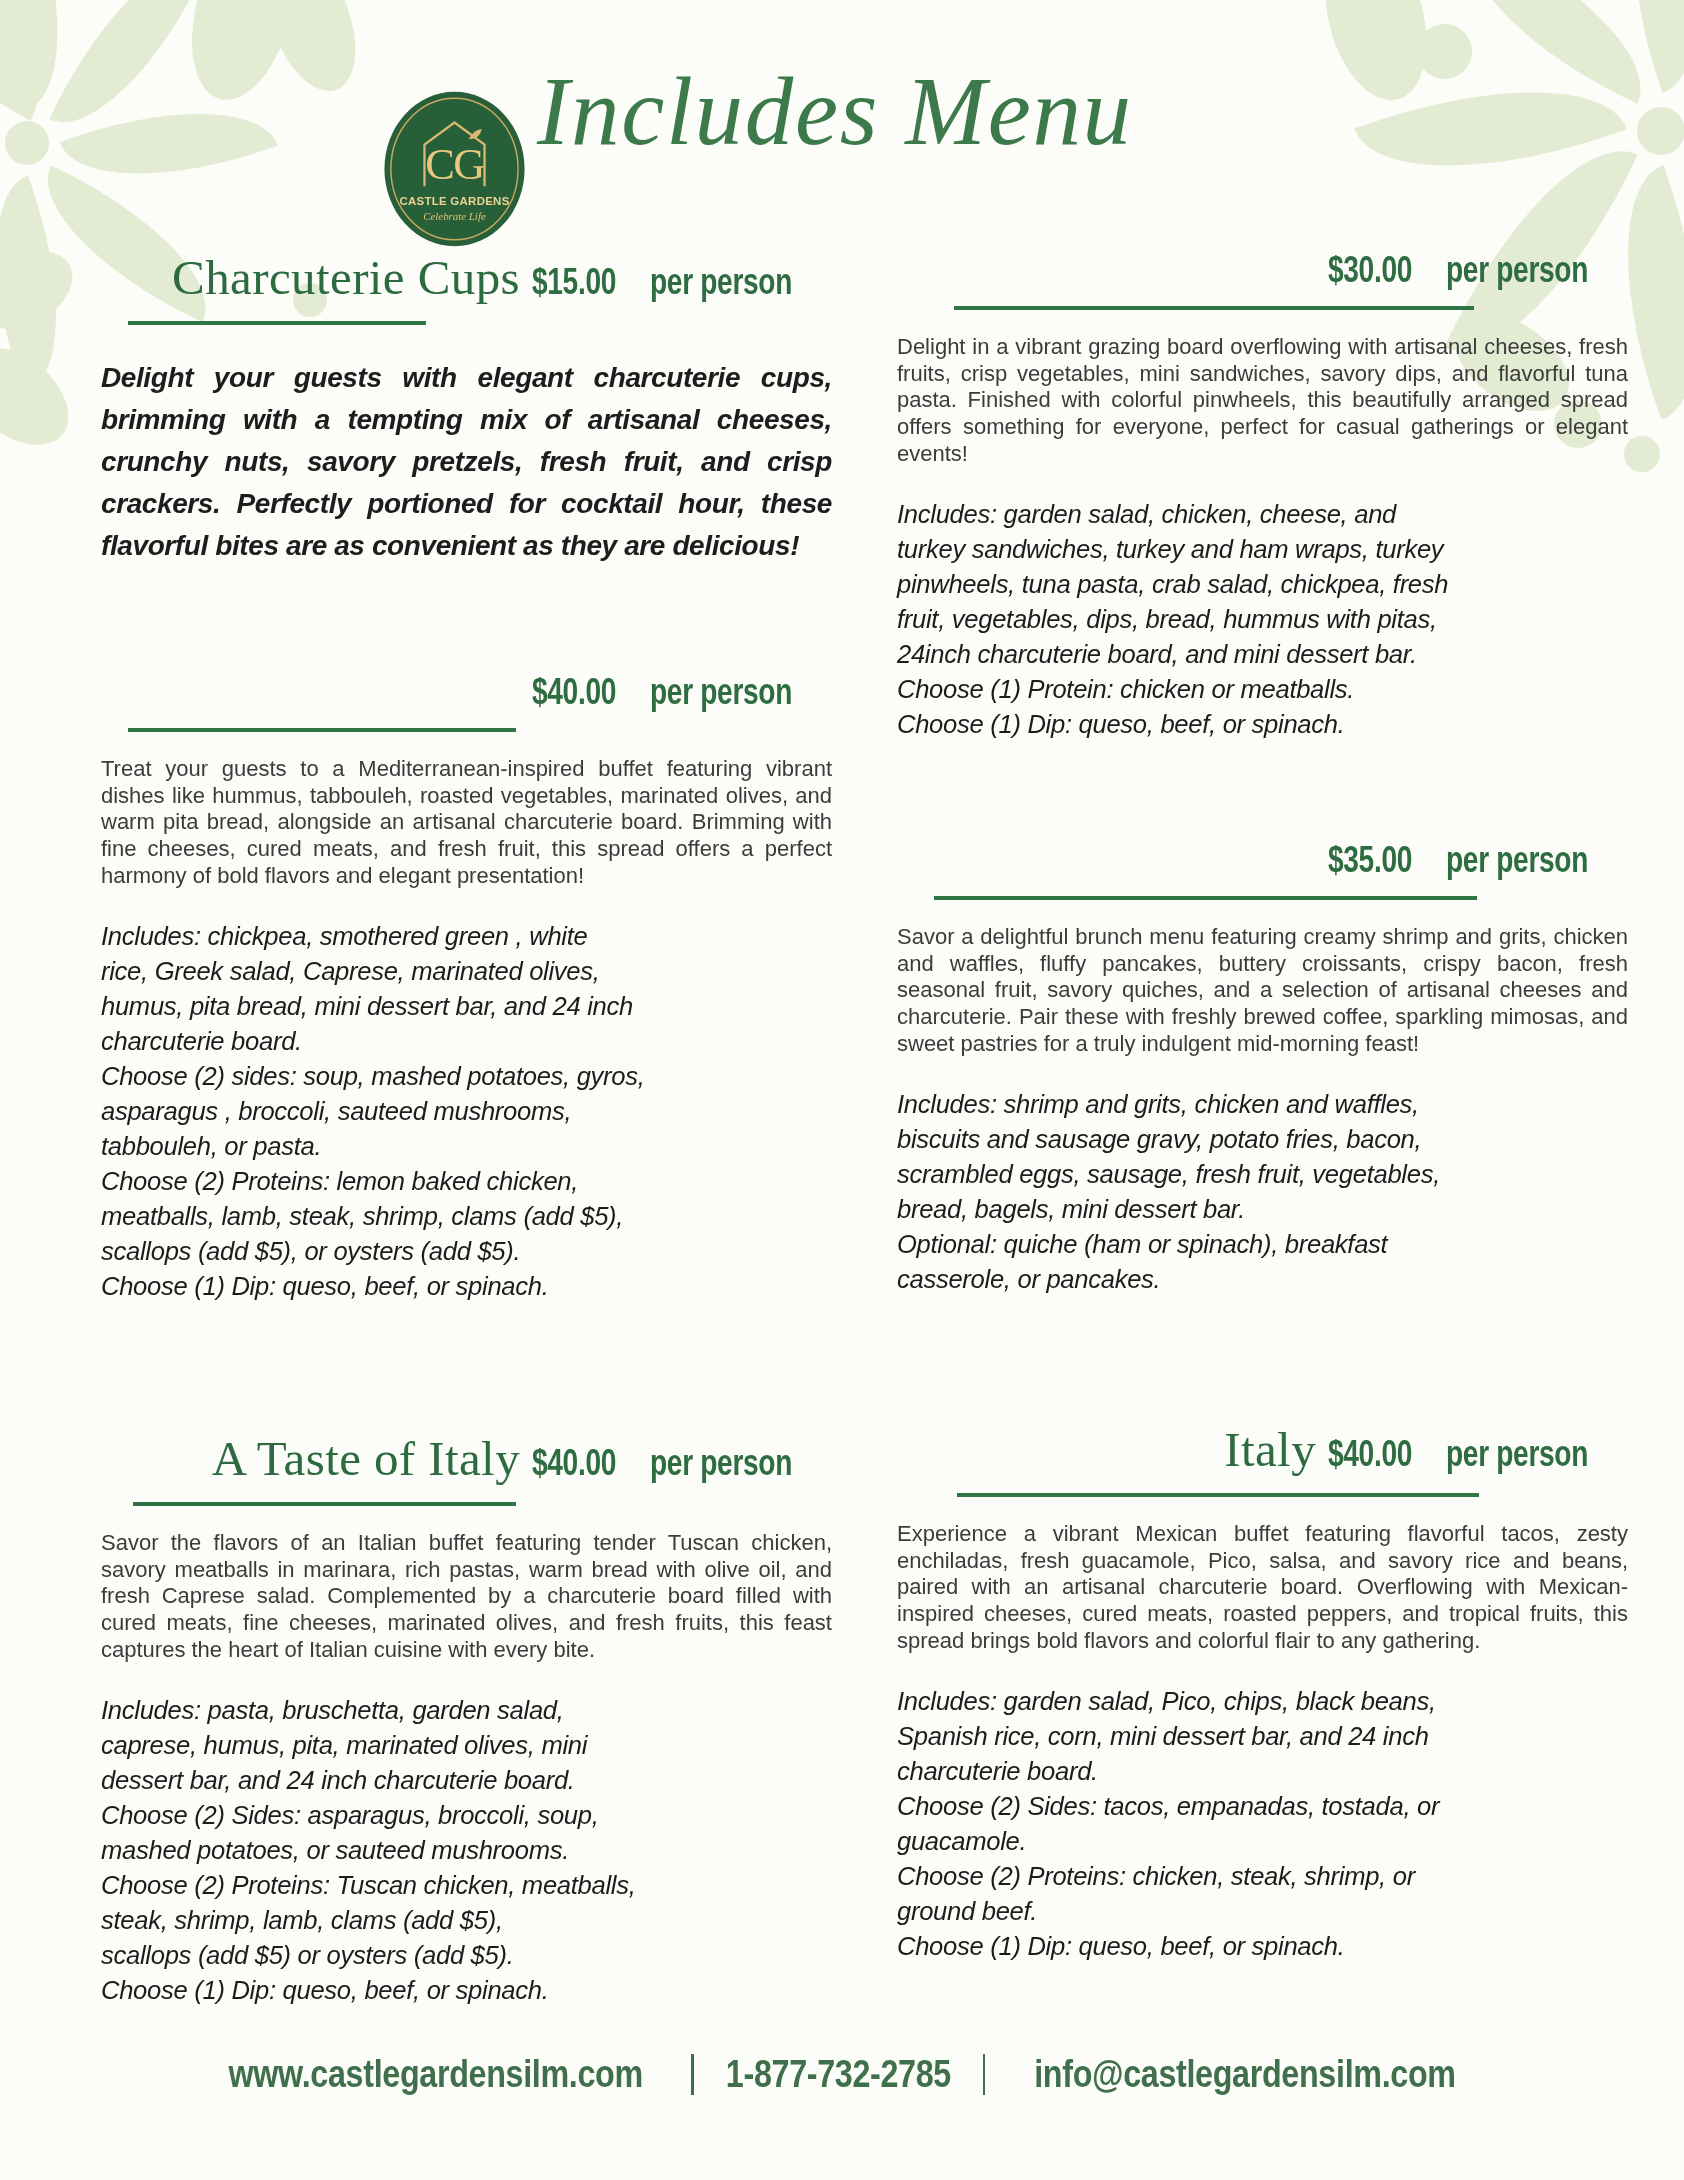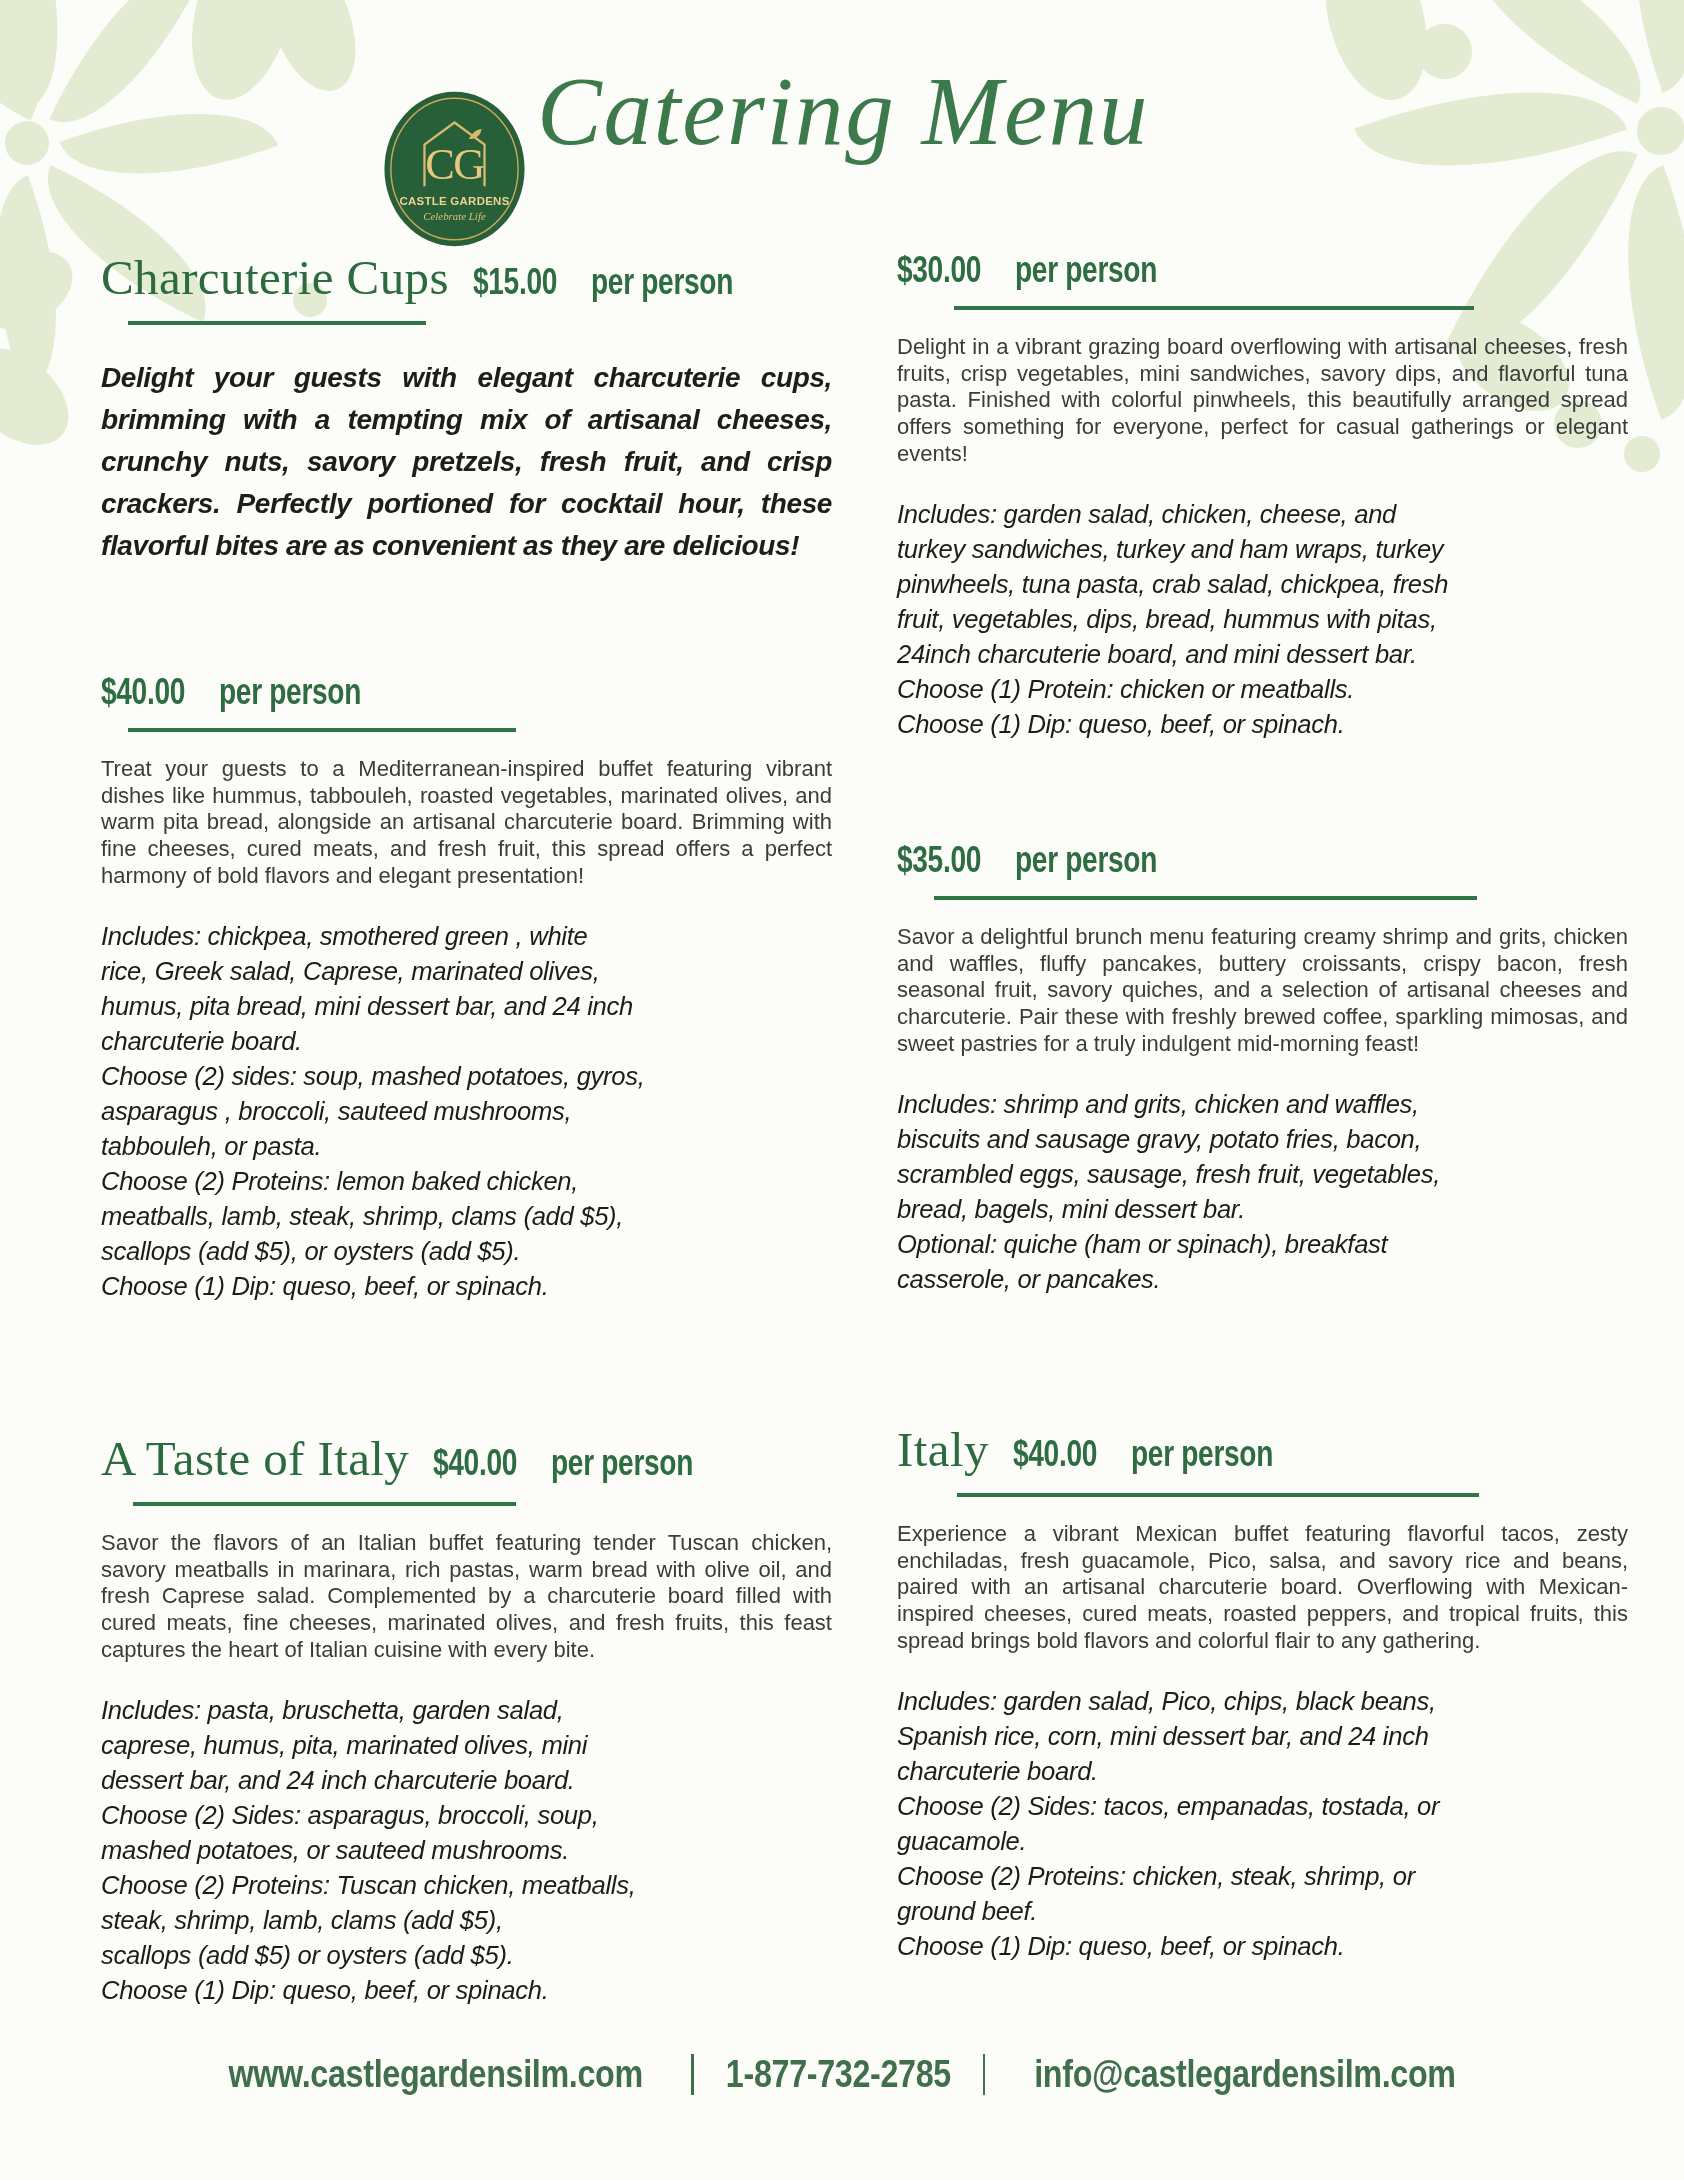--- a/index.html
+++ b/index.html
@@ -33,21 +33,21 @@
 
   
   .menu-section { position:absolute; z-index:2; width:731px; }
   #sec-charcuterie  { left:101px;  top:249px; }
   #sec-mediterranean{ left:101px;  top:671px; }
   #sec-italy        { left:101px;  top:1382px;margin-top:48px; }
   #sec-gather       { left:897px; top:249px; }
   #sec-sunshine     { left:897px; top:839px; }
   #sec-fiesta       { left:897px; top:1421px; }
 
-  .head { display:flex; align-items:baseline; gap:24px; }
+  .head { display:flex; align-items:baseline; gap:12px;justify-content:flex-end; }
   .head h2 {
     font-family:"Liberation Serif",serif; font-weight:400;
     font-size:49px; color:#2c6a3f; letter-spacing:0.4px; white-space:nowrap;
   }
   .price-wrap { display:inline-flex; align-items:baseline; gap:10.2px; white-space:nowrap; }
   .price, .unit {
     display:inline-block; transform:scaleX(.78); transform-origin:left bottom;
     font-weight:700; font-size:36px; color:#2e6c41; letter-spacing:-0.4px;
   }
   .rule { height:3.4px; background:#2f7546; margin-top:15.3px; }
@@ -122,21 +122,21 @@
     <svg viewBox="0 0 100 110" width="143" height="160">
       <ellipse cx="50" cy="55" rx="49" ry="54" fill="#265f38"></ellipse>
       <ellipse cx="50" cy="55" rx="44.5" ry="49.5" fill="none" stroke="#caa95e" stroke-width="1"></ellipse>
       <path d="M29 67 L29 38 L50 22.5 L71 38 L71 67" fill="none" stroke="#d8b96f" stroke-width="1.6"></path>
       <path d="M60 34 q4 -7 9 -7 q-1 6 -7 7 Z" fill="#d8b96f"></path>
       <text x="50" y="62" class="lg-cg">CG</text>
       <text x="50" y="80" class="lg-name">CASTLE GARDENS</text>
       <text x="50" y="91" class="lg-tag">Celebrate Life</text>
     </svg>
   </div>
-  <h1 class="script-title">Catering Menu</h1>
+  <h1 class="script-title">Includes Menu</h1>
 </div>
 
 <section class="menu-section" id="sec-charcuterie">
   <div class="head">
     <h2>Charcuterie Cups</h2>
     <div class="price-wrap">
       <span class="price">$15.00</span>
       <span class="unit">per person</span>
     </div>
   </div>

